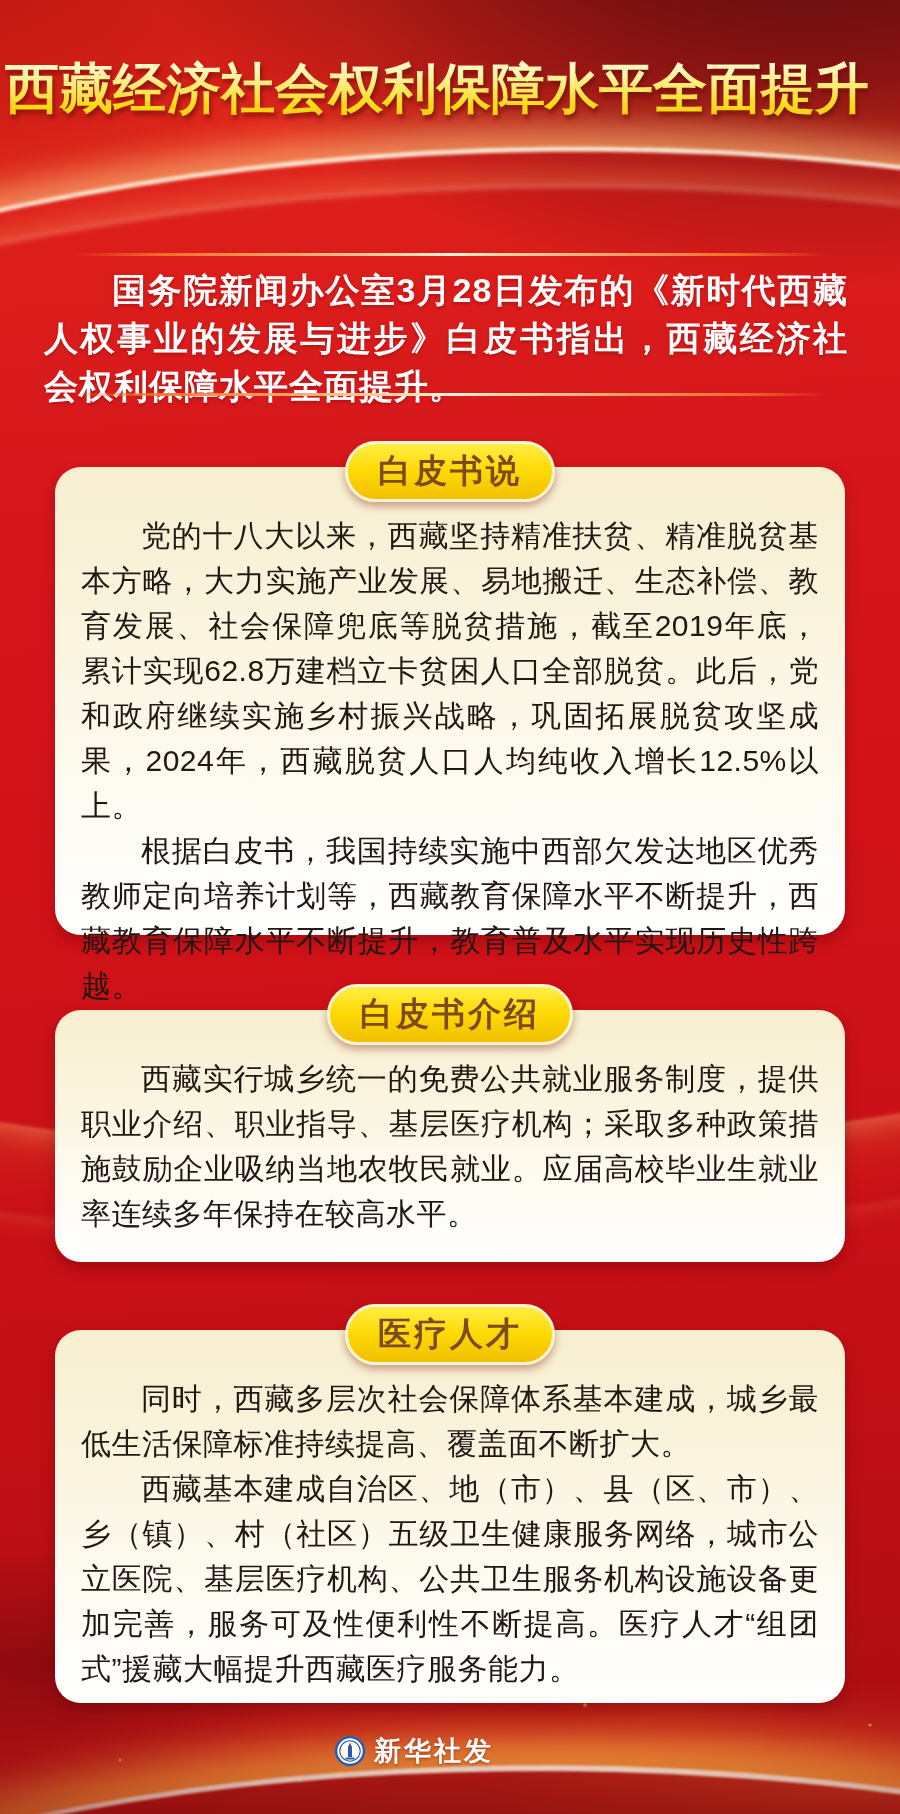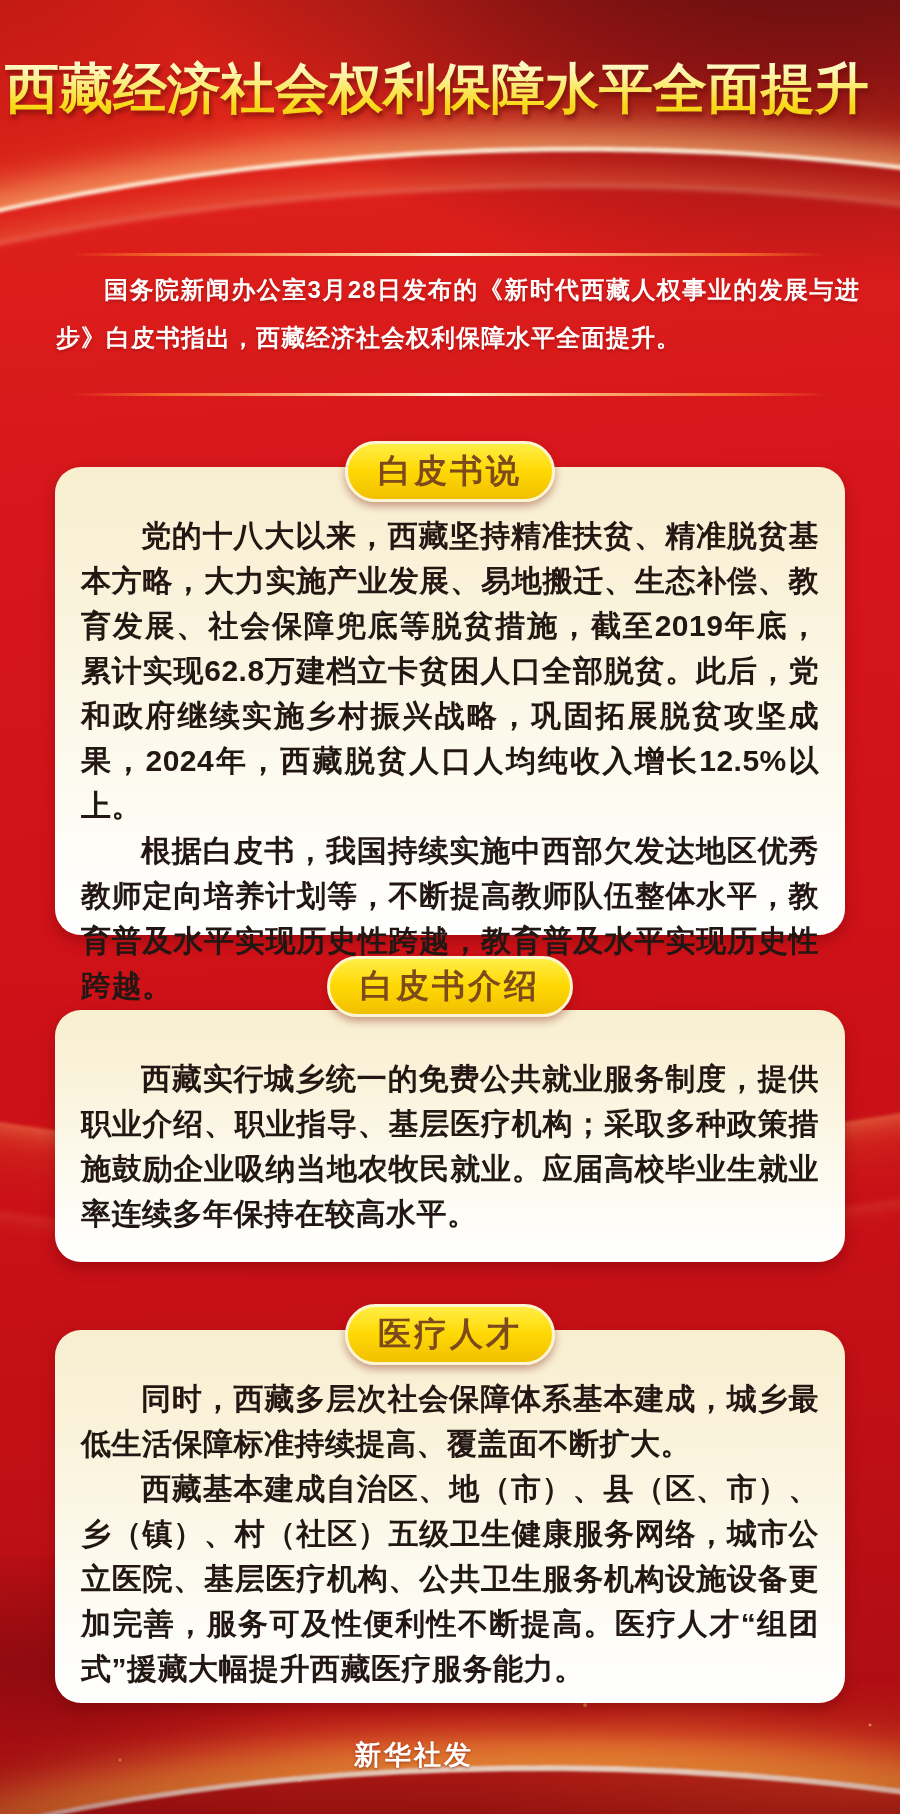--- a/index.html
+++ b/index.html
@@ -67,55 +67,55 @@
 
   .divider {
     position:absolute; left:72px; width:756px; height:3px; border-radius:2px;
     background:linear-gradient(90deg, rgba(255,120,40,0) 0%, rgba(248,116,44,0.9) 12%,
       #ffd9a8 44%, #fff3da 50%, #ffd9a8 56%, rgba(248,116,44,0.9) 88%, rgba(255,120,40,0) 100%);
   }
   .divider-top { top:253px; }
   .divider-bottom { top:393px; }
 
   .intro {
-    position:absolute; top:266px; left:56px; width:804px; margin:0;
-    color:#ffffff; font-size:24px; font-weight:bold; line-height:48px;
+    position:absolute; top:266px; left:44px; width:804px; margin:0;
+    color:#ffffff; font-size:34px; font-weight:bold; line-height:48px;
     text-align:justify; text-indent:2em; letter-spacing:1px;
     text-shadow:0 2px 3px rgba(120,10,8,0.4);
   }
 
   .badge {
     position:absolute; left:50%; transform:translateX(-50%); z-index:3;
     padding:5px 30px; border-radius:34px; white-space:nowrap;
     background:linear-gradient(180deg,#ffee46 0%, #ffd904 48%, #f1bf00 100%);
     border:3px solid #fdf4d2;
     font-size:33px; font-weight:bold; color:#7c4a1b; letter-spacing:3px;
     box-shadow:0 4px 8px rgba(120,18,0,0.4);
     font-family:Liberation Serif, serif;
   }
   .badge-1 { top:441px; }
-  .badge-2 { top:956px; }
+  .badge-2 { top:984px; }
   .badge-3 { top:1304px; }
 
   .box {
     position:absolute; left:55px; width:790px; box-sizing:border-box;
     border-radius:26px; padding:46px 26px 0;
     background:linear-gradient(180deg,#f8efd0 0%, #faf3dc 30%, #fdfaef 65%, #ffffff 100%);
     box-shadow:0 6px 14px rgba(90,4,4,0.35);
-    color:#221712; font-size:30px; font-weight:700; line-height:45px;
+    color:#221712; font-size:30px; font-weight:400; line-height:45px;
     text-align:justify; letter-spacing:0.5px; z-index:2;
   }
   .box p { margin:0; text-indent:2em; }
   .box-1 { top:467px;  height:468px; }
   .box-2 { top:1010px; height:252px; }
   .box-3 { top:1330px; height:373px; }
 
   .footer {
     position:absolute; top:1733px; left:0; width:828px; height:36px;
-    display:flex; align-items:center; justify-content:center; gap:8px; z-index:4;flex-direction:column;
+    display:flex; align-items:center; justify-content:center; gap:8px; z-index:4;
   }
   .emblem { width:32px; height:32px; display:block; }
   .credit {
     color:#ffffff; font-size:27px; font-weight:bold; letter-spacing:3px;
     text-shadow:0 1px 3px rgba(100,10,8,0.5);
   }
 </style>
 </head>
 <body>
 
@@ -131,21 +131,21 @@
 
   <div class="divider divider-top"></div>
 
   <p class="intro">国务院新闻办公室3月28日发布的《新时代西藏人权事业的发展与进步》白皮书指出，西藏经济社会权利保障水平全面提升。</p>
 
   <div class="divider divider-bottom"></div>
 
   <div class="badge badge-1">白皮书说</div>
   <div class="box box-1">
     <p>党的十八大以来，西藏坚持精准扶贫、精准脱贫基本方略，大力实施产业发展、易地搬迁、生态补偿、教育发展、社会保障兜底等脱贫措施，截至2019年底，累计实现62.8万建档立卡贫困人口全部脱贫。此后，党和政府继续实施乡村振兴战略，巩固拓展脱贫攻坚成果，2024年，西藏脱贫人口人均纯收入增长12.5%以上。</p>
-    <p>根据白皮书，我国持续实施中西部欠发达地区优秀教师定向培养计划等，不断提高教师队伍整体水平，教育普及水平实现历史性跨越，教育普及水平实现历史性跨越。</p>
+    <p>根据白皮书，我国持续实施中西部欠发达地区优秀教师定向培养计划等，西藏教育保障水平不断提升，西藏教育保障水平不断提升，教育普及水平实现历史性跨越。</p>
   </div>
 
   <div class="badge badge-2">白皮书介绍</div>
   <div class="box box-2">
     <p>西藏实行城乡统一的免费公共就业服务制度，提供职业介绍、职业指导、基层医疗机构；采取多种政策措施鼓励企业吸纳当地农牧民就业。应届高校毕业生就业率连续多年保持在较高水平。</p>
   </div>
 
   <div class="badge badge-3">医疗人才</div>
   <div class="box box-3">
     <p>同时，西藏多层次社会保障体系基本建成，城乡最低生活保障标准持续提高、覆盖面不断扩大。</p>

